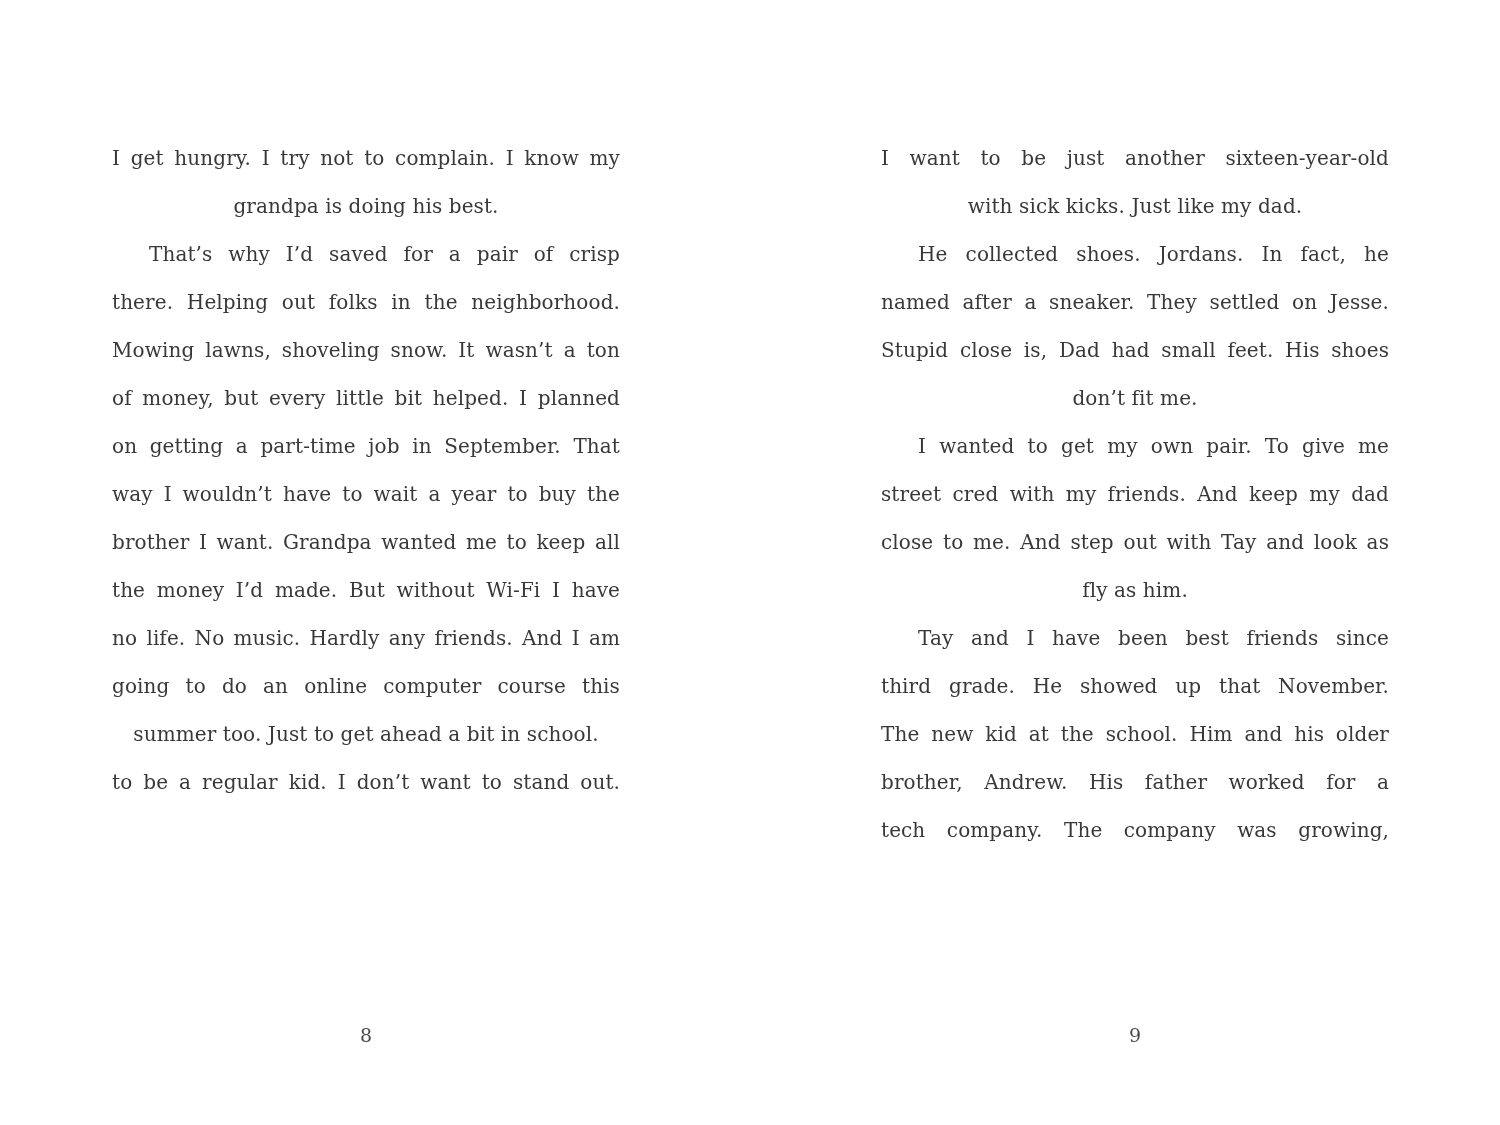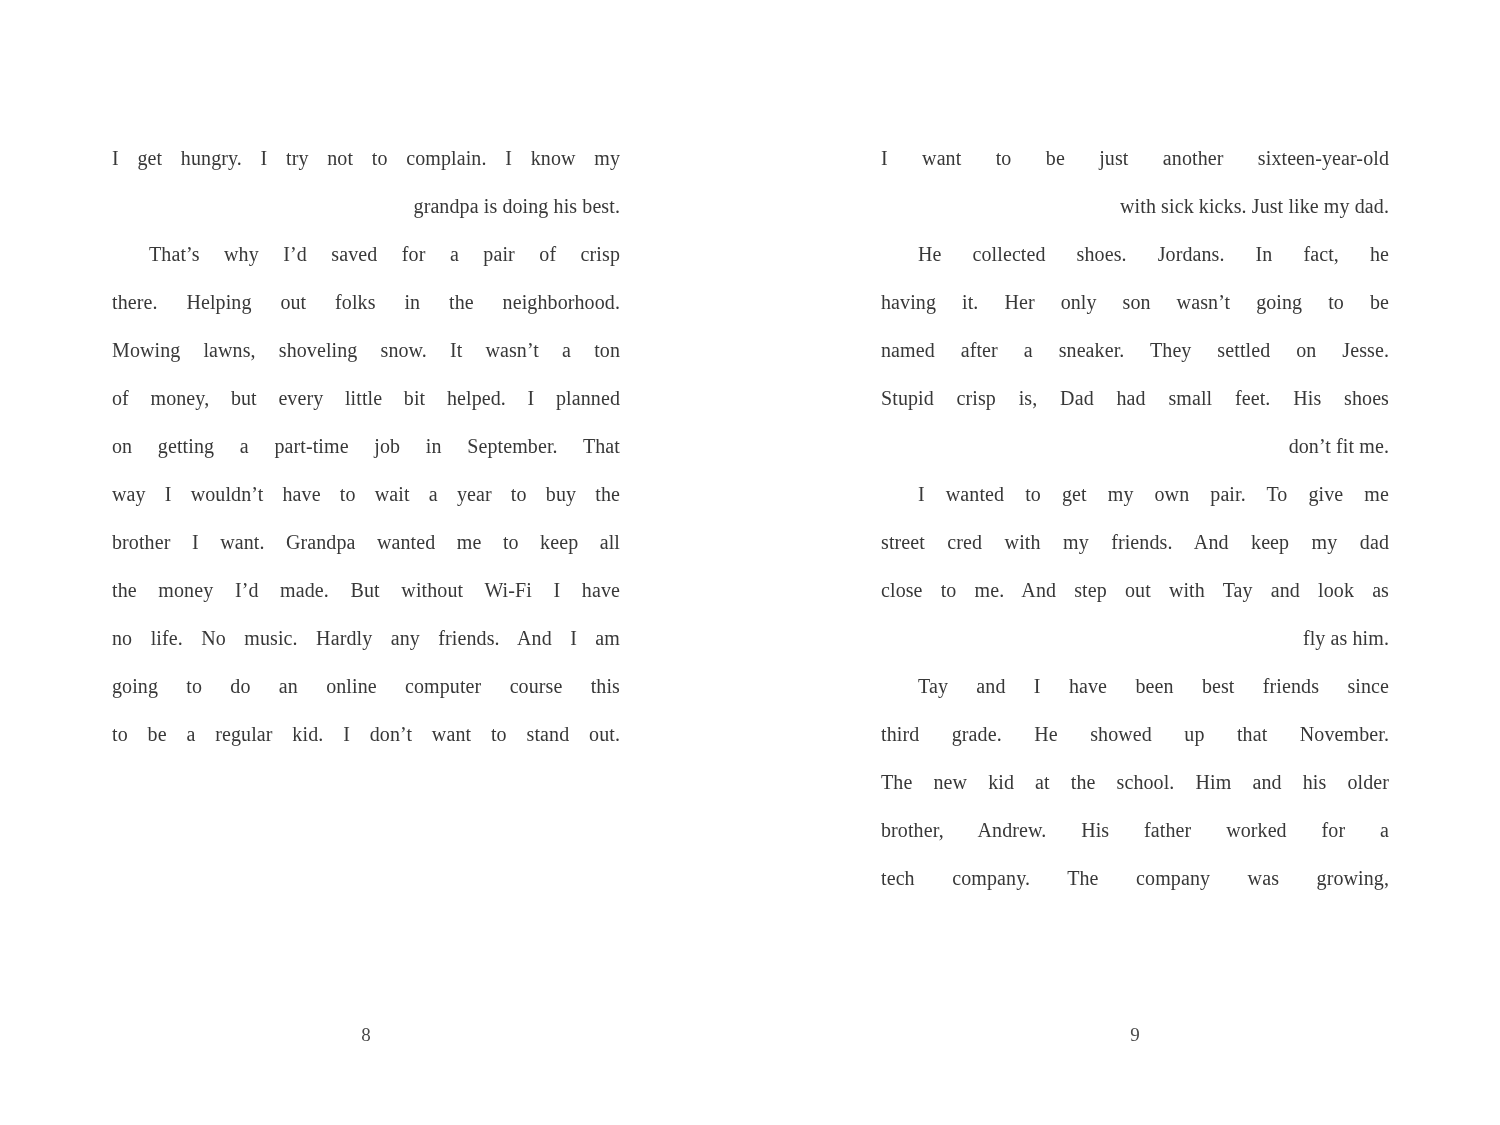--- a/index.html
+++ b/index.html
@@ -14,36 +14,35 @@
     background: #ffffff;
     font-family: "DejaVu Serif", serif;
     color: #383838;
     overflow: hidden;
   }
   .page {
     position: absolute;
     top: 0;
     width: 508px;
     height: 1125px;
-    font-family: Liberation Serif, serif;
   }
   .page-left  { left: 112px; }
   .page-right { left: 881px; }
   .text-block {
     position: absolute;
     top: 134px;
     left: 0;
     width: 508px;
   }
   .line {
     height: 48px;
     line-height: 48px;
     font-size: 20px;
     letter-spacing: 0.1px;
-    text-align: right;
+    text-align: center;
     white-space: normal;
   }
   .line.j {
     text-align: justify;
     text-align-last: justify;
   }
   .line.indent {
     padding-left: 37px;
   }
   .page-number {
@@ -68,33 +67,33 @@
         <div class="line indent j">That’s why I’d saved for a pair of crisp</div>
         <div class="line j">there. Helping out folks in the neighborhood.</div>
         <div class="line j">Mowing lawns, shoveling snow. It wasn’t a ton</div>
         <div class="line j">of money, but every little bit helped. I planned</div>
         <div class="line j">on getting a part-time job in September. That</div>
         <div class="line j">way I wouldn’t have to wait a year to buy the</div>
         <div class="line j">brother I want. Grandpa wanted me to keep all</div>
         <div class="line j">the money I’d made. But without Wi-Fi I have</div>
         <div class="line j">no life. No music. Hardly any friends. And I am</div>
         <div class="line j">going to do an online computer course this</div>
+        <div class="line">summer too. Just to get ahead a bit in school.</div>
         <div class="line j">to be a regular kid. I don’t want to stand out.</div>
       </div>
     <div class="page-number">8</div>
   </section>
 
   <section class="page page-right">
     <div class="text-block">
         <div class="line j">I want to be just another sixteen-year-old</div>
         <div class="line">with sick kicks. Just like my dad.</div>
         <div class="line indent j">He collected shoes. Jordans. In fact, he</div>
-        <div class="line j">having it. Her only son wasn’t going to be</div>
         <div class="line j">named after a sneaker. They settled on Jesse.</div>
-        <div class="line j">Stupid crisp is, Dad had small feet. His shoes</div>
+        <div class="line j">Stupid close is, Dad had small feet. His shoes</div>
         <div class="line">don’t fit me.</div>
         <div class="line indent j">I wanted to get my own pair. To give me</div>
         <div class="line j">street cred with my friends. And keep my dad</div>
         <div class="line j">close to me. And step out with Tay and look as</div>
         <div class="line">fly as him.</div>
         <div class="line indent j">Tay and I have been best friends since</div>
         <div class="line j">third grade. He showed up that November.</div>
         <div class="line j">The new kid at the school. Him and his older</div>
         <div class="line j">brother, Andrew. His father worked for a</div>
         <div class="line j">tech company. The company was growing,</div>

